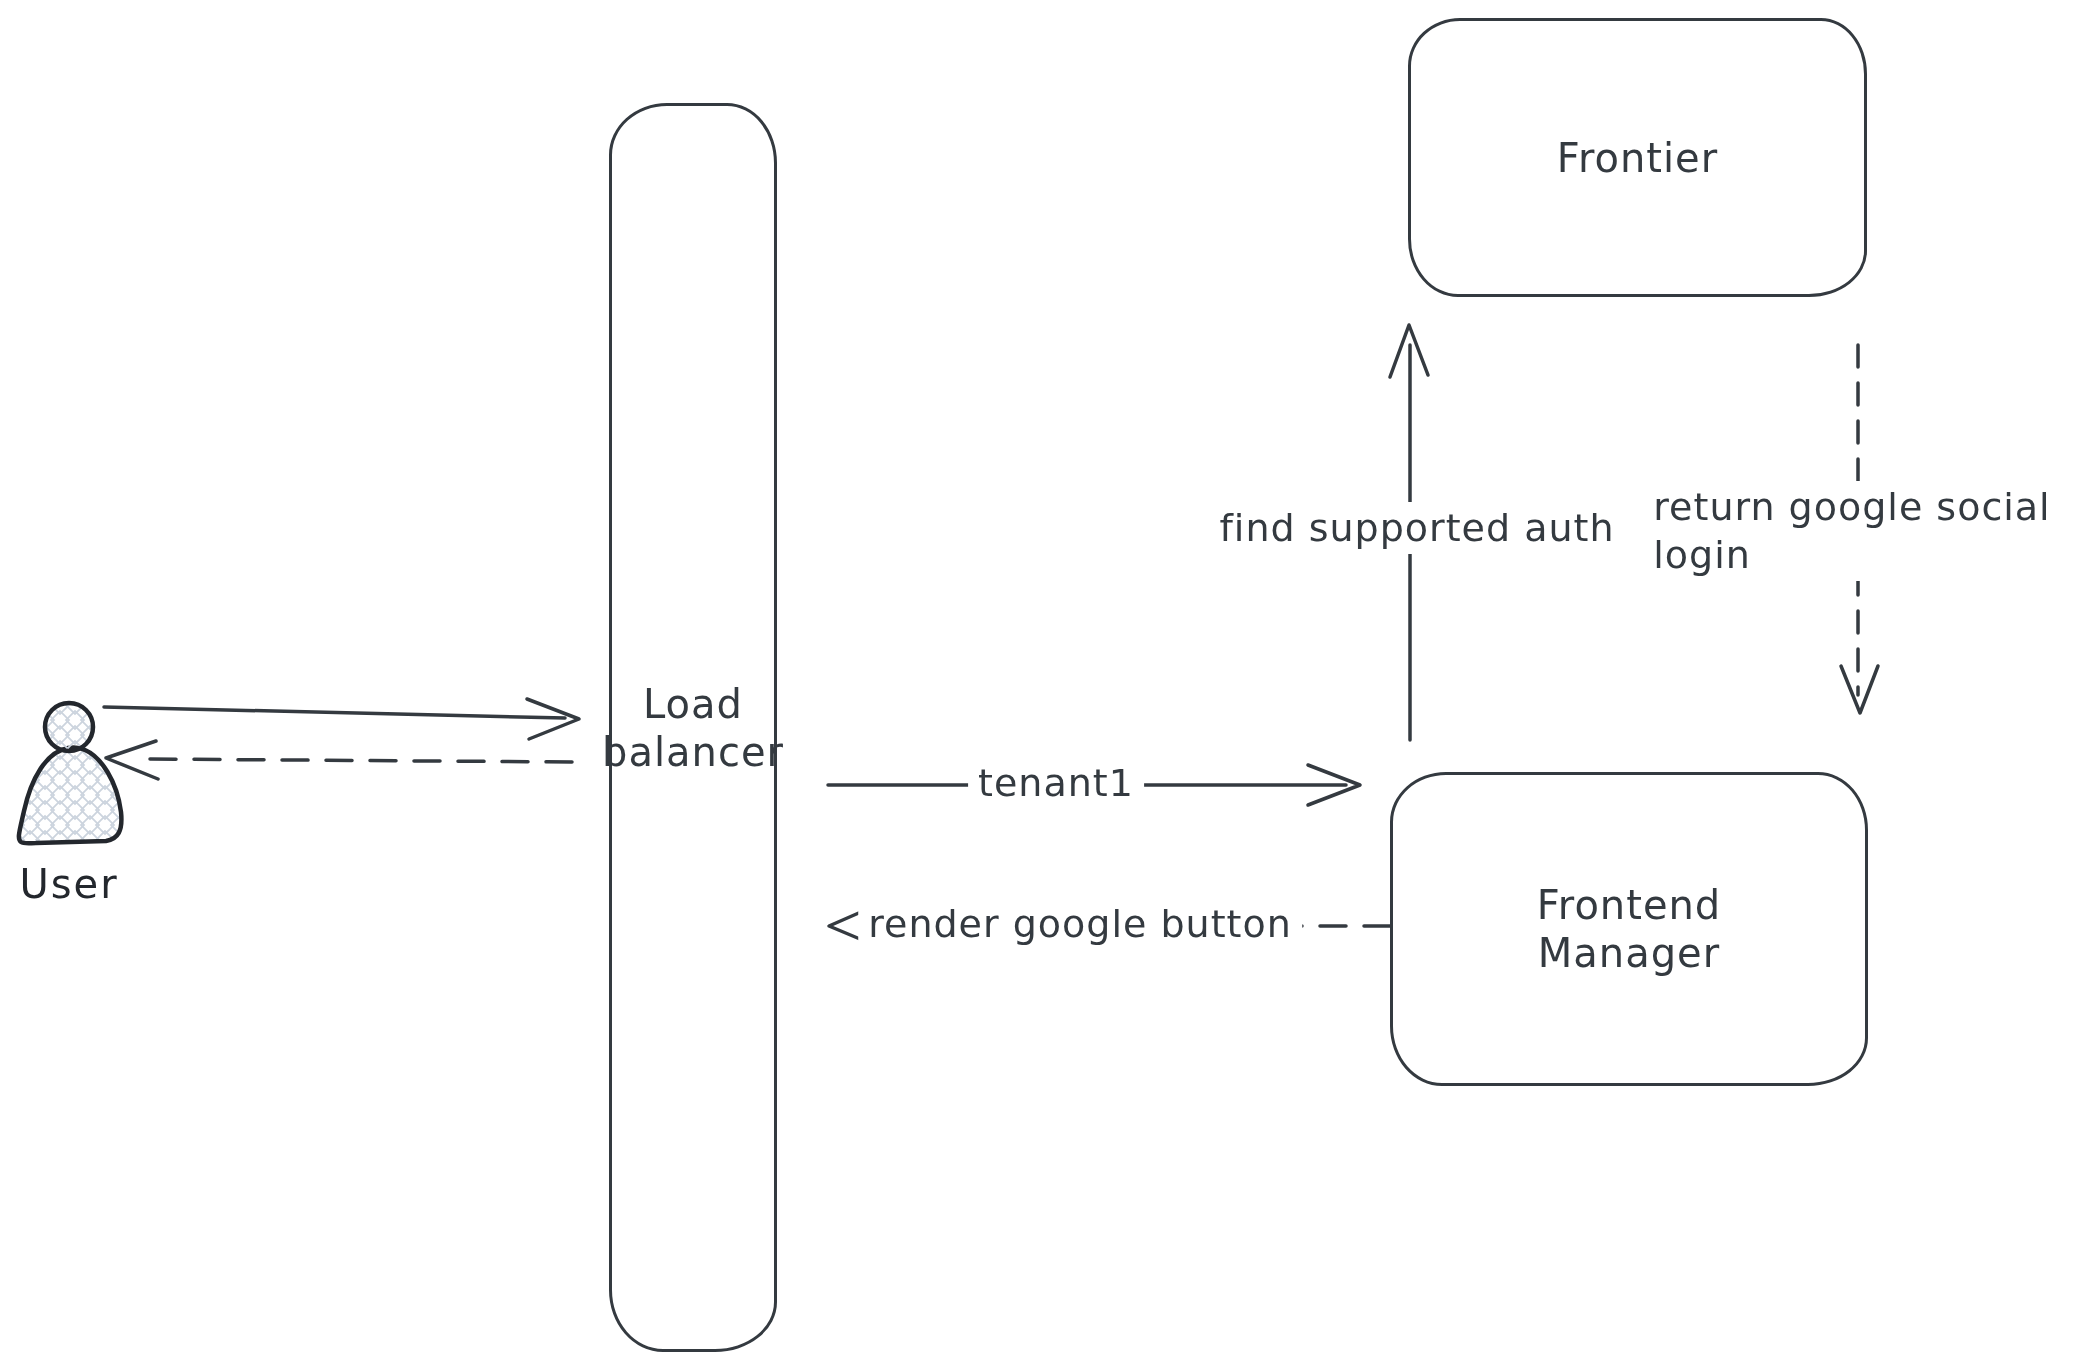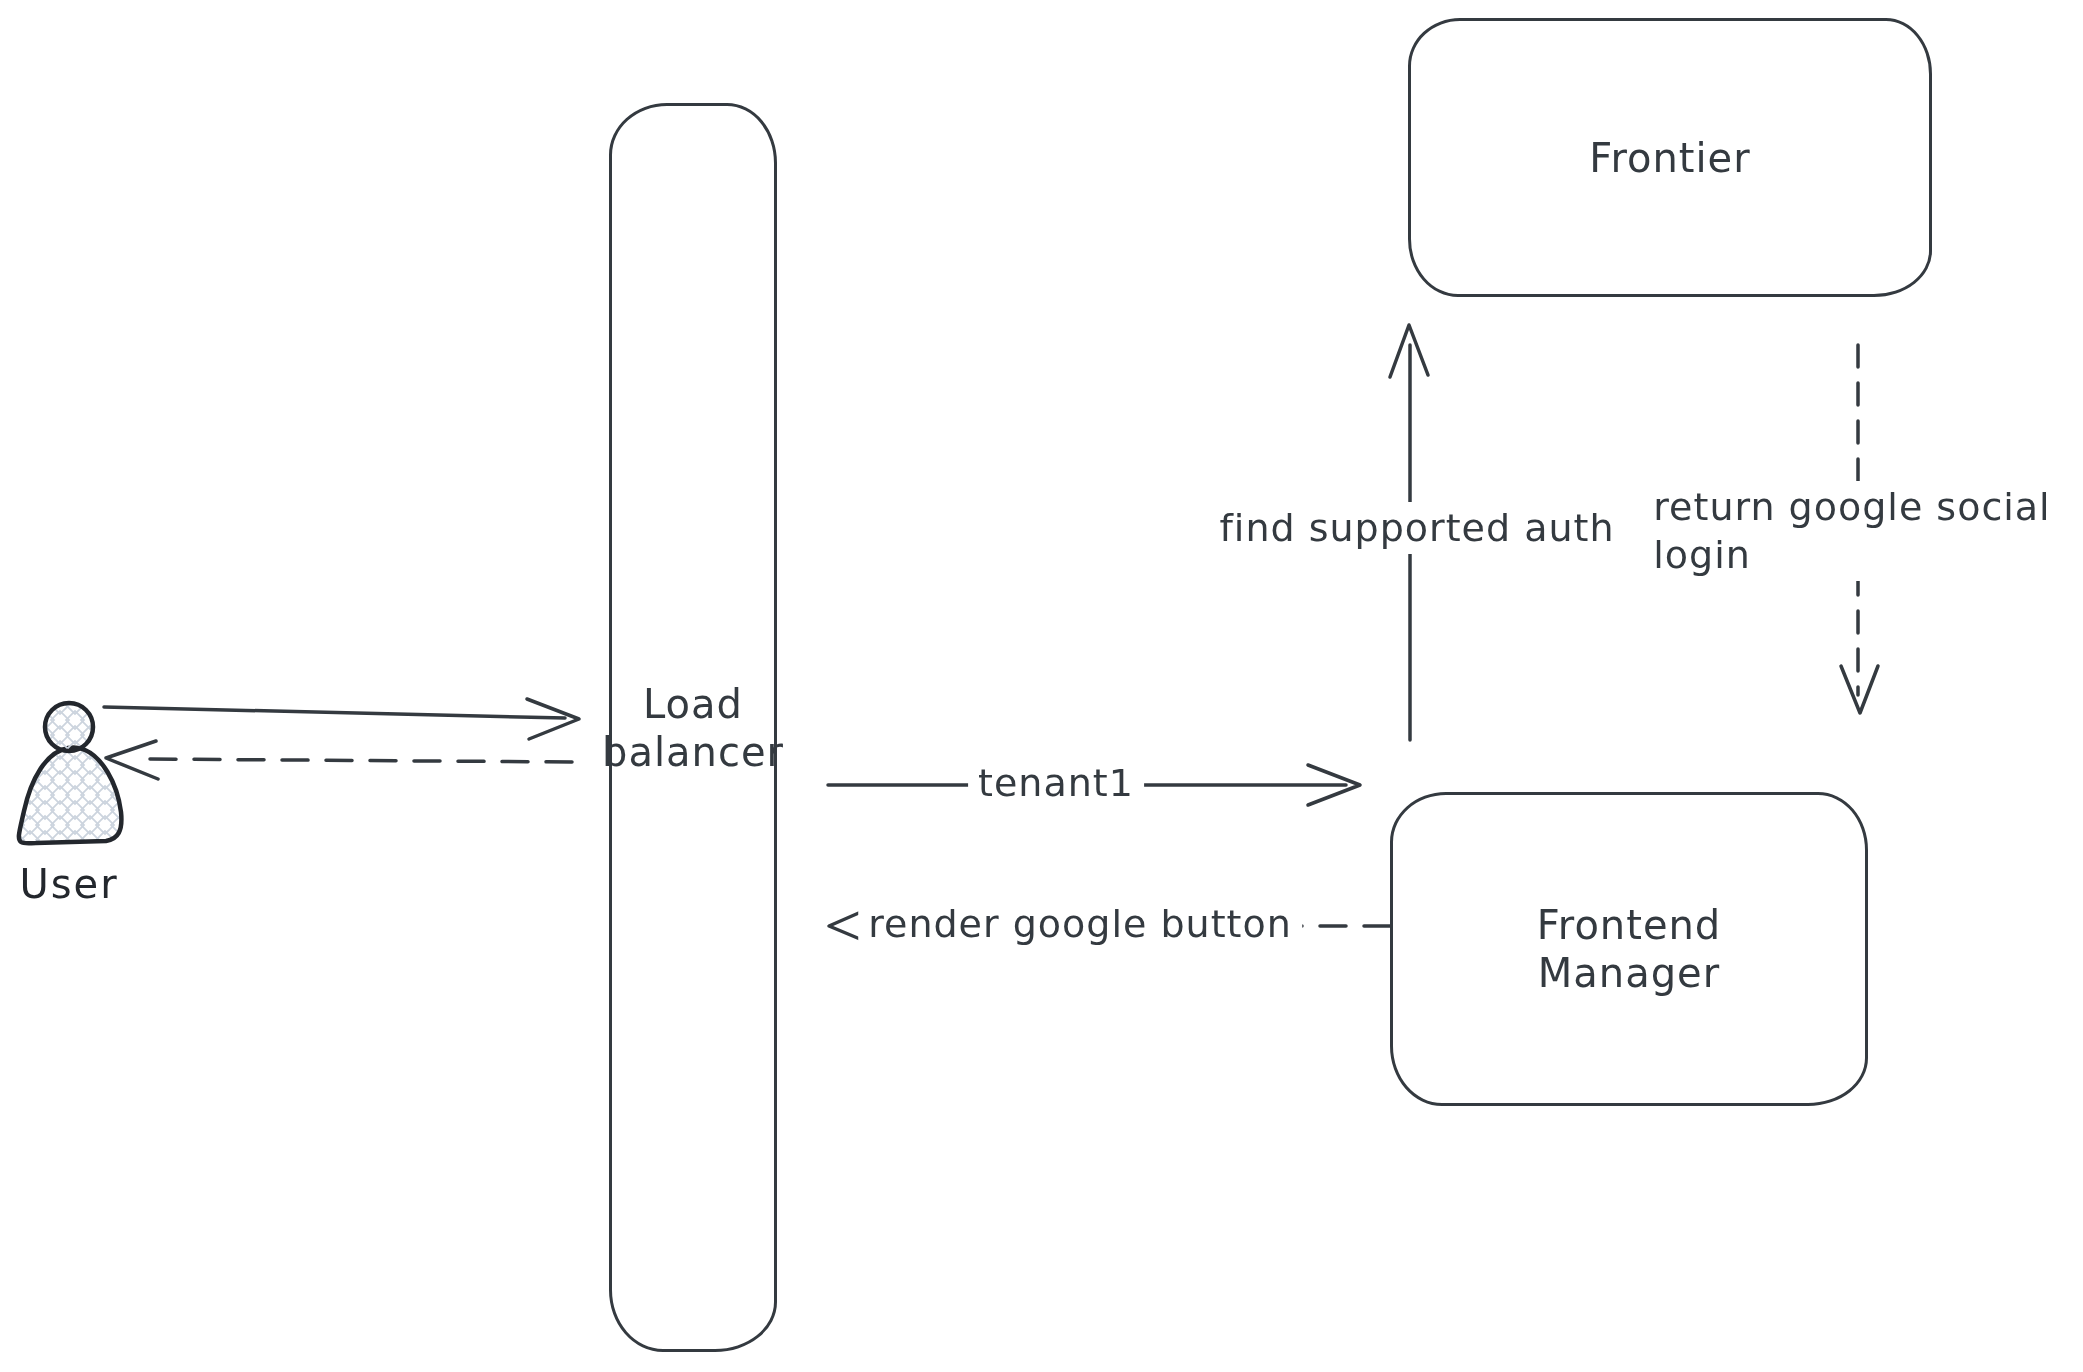--- a/index.html
+++ b/index.html
@@ -29,25 +29,25 @@
   .node-label{
     font-size:40px;line-height:48px;color:var(--stroke);
     letter-spacing:1px;
   }
   .node-label span{display:block;}
   #node-load-balancer{
     left:609px;top:103px;width:168px;height:1249px;
     border-radius:58px 50px 62px 54px / 52px 60px 50px 62px;
   }
   #node-frontier{
-    left:1408px;top:18px;width:524px;height:279px;
+    left:1408px;top:18px;width:459px;height:279px;
     border-radius:52px 46px 58px 50px / 48px 56px 46px 58px;
   }
   #node-frontend-manager{
-    left:1390px;top:792px;width:478px;height:314px;
+    left:1390px;top:772px;width:478px;height:314px;
     border-radius:56px 50px 60px 52px / 50px 58px 48px 60px;
   }
   .edge-label{
     position:absolute;
     transform:translate(-50%,-50%);
     background:var(--bg);
     padding:2px 10px;
     font-size:38px;line-height:48px;
     color:var(--stroke);
     text-align:left;

